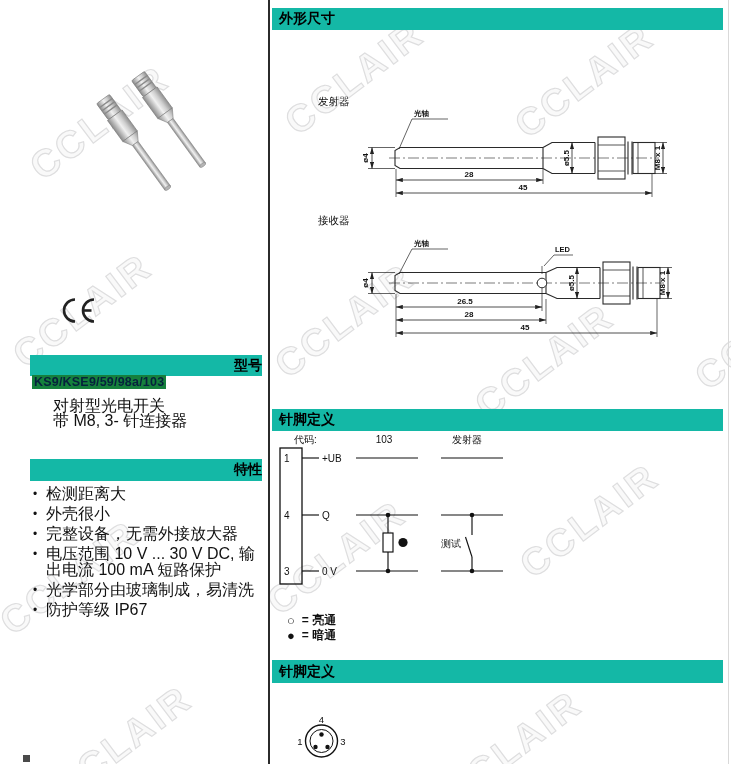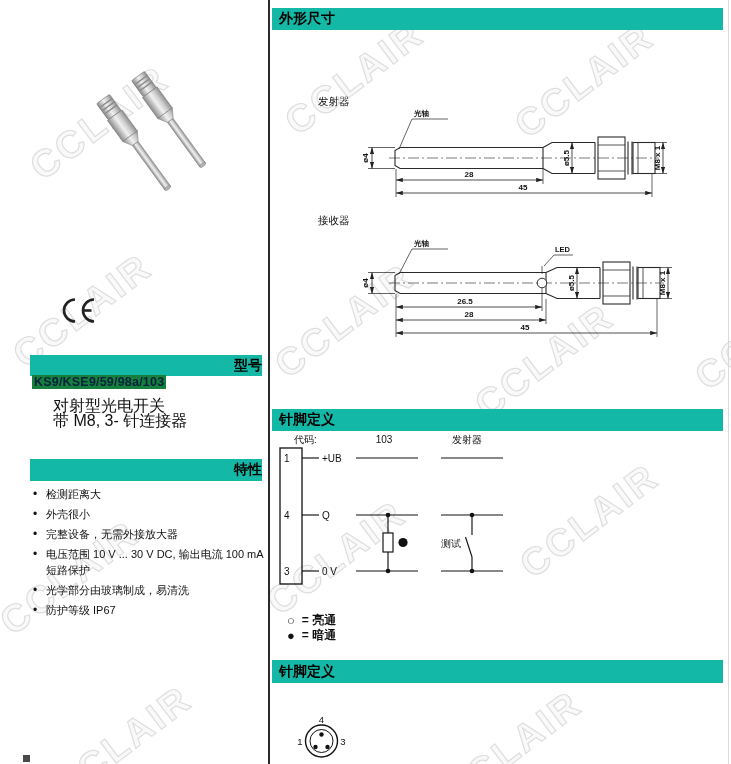--- a/index.html
+++ b/index.html
@@ -9,21 +9,21 @@
   .page-edge{position:absolute;left:728px;top:0;width:1px;height:764px;background:#d9d9d9;}
   .corner-mark{position:absolute;left:23px;top:755px;width:7px;height:7px;background:#4a4a4a;}
   .secbar{position:absolute;background:#14b8a6;color:#000;font-weight:bold;
           font-size:14px;box-sizing:border-box;padding-left:7px;display:flex;align-items:center;}
   .bar-left{left:30px;width:232px;height:21px;justify-content:flex-end;}
   .bar-right{left:272px;width:451px;height:22px;}
   .model-number{position:absolute;left:32px;top:375px;background:#15803d;color:#06223d;
                 font-weight:bold;font-size:12.5px;padding:0 2px;letter-spacing:.2px;}
   .desc{position:absolute;left:33px;top:398px;font-size:16px;line-height:15px;margin-left:20px;}
   .features{position:absolute;left:30px;top:486px;width:234px;margin:0;padding:0;list-style:none;}
-  .features li{position:relative;font-size:11px;line-height:16px;margin-bottom:4px;padding-left:16px;}
+  .features li{position:relative;font-size:16px;line-height:16px;margin-bottom:4px;padding-left:16px;}
   .features li::before{content:"•";position:absolute;left:3px;top:0;font-size:12px;}
   .dwg-label{position:absolute;font-size:10.5px;color:#111;}
   .legend-row{position:absolute;font-size:12px;font-weight:bold;display:flex;align-items:center;height:14px;}
   .legend-sym{font-size:13px;margin-right:7px;line-height:13px;}
   svg{position:absolute;overflow:visible;}
   svg text{font-family:"Liberation Sans","DejaVu Sans",sans-serif;fill:#111;}
   .ol{stroke:#2a2a2a;stroke-width:1.1;fill:none;}
   .thin{stroke:#2a2a2a;stroke-width:.8;fill:none;}
   .cl{stroke:#444;stroke-width:.7;fill:none;stroke-dasharray:11,3,2,3;}
   .dim{stroke:#222;stroke-width:.8;fill:none;}

